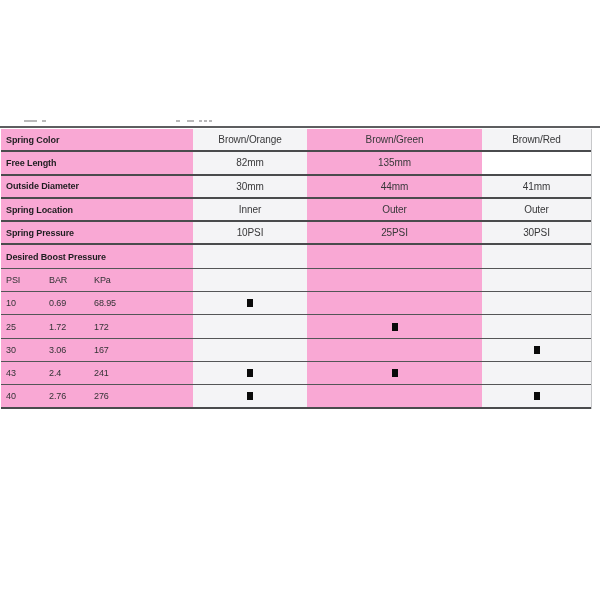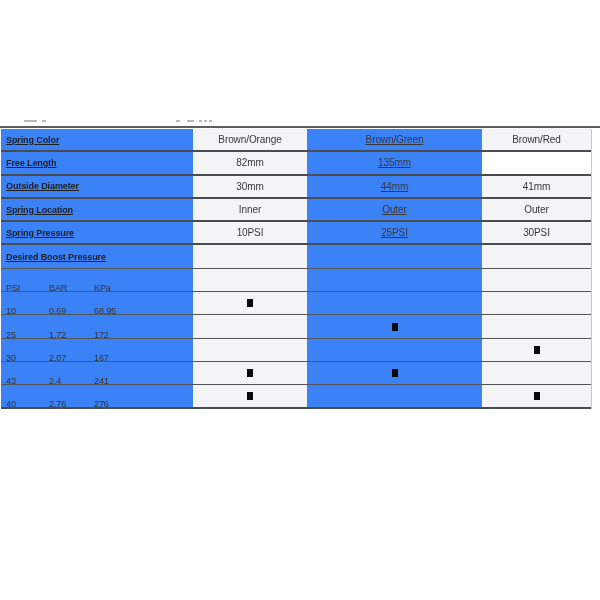--- a/index.html
+++ b/index.html
@@ -27,28 +27,28 @@
   .row{
     display:grid;
     grid-template-columns:192px 114px 175px 109px;
     height:23.3px;
     box-sizing:border-box;
     border-bottom:2px solid #4a4b4d;
   }
   .row.thin{border-bottom:1px solid #545557;}
   .row.last{border-bottom:2px solid #4a4b4d;}
   .cell{display:flex;align-items:center;overflow:hidden;}
-  .g{background:#3b82f6;text-decoration:underline;}  
+  .g{background:#f9a8d4;}  
   .l{background:#f4f4f6;}  
   .label{padding-left:5px;font-size:9px;font-weight:bold;color:#1e1e20;letter-spacing:-0.1px;}
   .val{justify-content:center;font-size:10px;color:#38383a;letter-spacing:-0.1px;}
   .units{position:relative;}
   .units span{
     position:absolute;top:50%;transform:translateY(-50%);
-    font-size:9px;color:#333335;letter-spacing:-0.1px;margin-top:8px;
+    font-size:9px;color:#333335;letter-spacing:-0.1px;
   }
   .u-psi{left:5px;}
   .u-bar{left:48px;}
   .u-kpa{left:93px;}
   .marker{width:6px;height:8px;background:#0a0a0a;display:none;margin:0 auto;}
   .marker[data-on="1"]{display:block;}
   .mcell{justify-content:center;}
 </style>
 </head>
 <body>
@@ -140,21 +140,21 @@
     <div class="cell l mcell"></div>
     <div class="cell g mcell">
         <div class="marker" data-on="1"></div>
       </div>
     <div class="cell l mcell"></div>
   </div>
 
   <div class="row thin">
     <div class="cell g units">
       <span class="u-psi">30</span>
-      <span class="u-bar">2.07</span>
+      <span class="u-bar">3.06</span>
       <span class="u-kpa">167</span>
     </div>
     <div class="cell l mcell"></div>
     <div class="cell g mcell"></div>
     <div class="cell l mcell">
         <div class="marker" data-on="1"></div>
       </div>
   </div>
 
   <div class="row thin">

